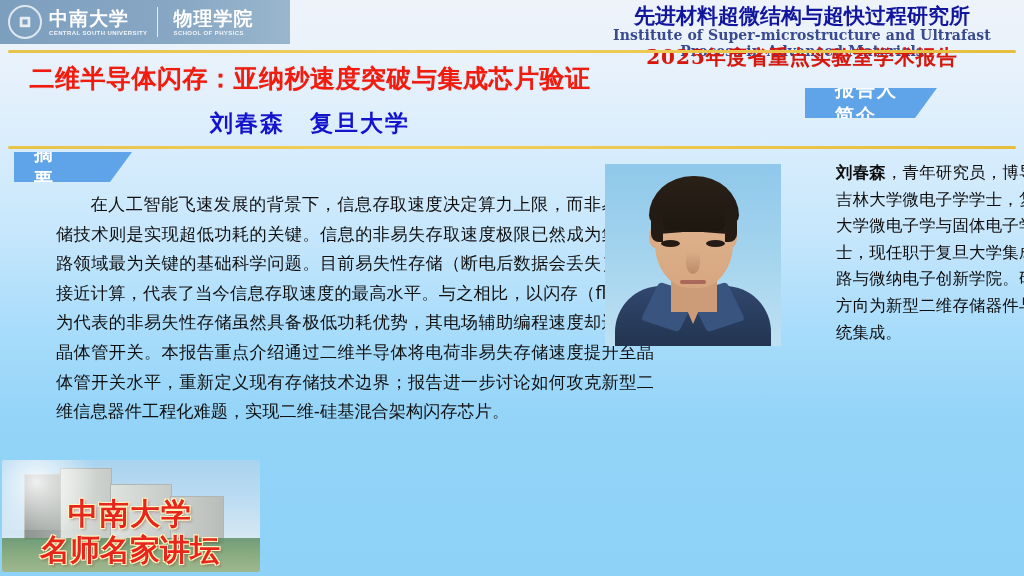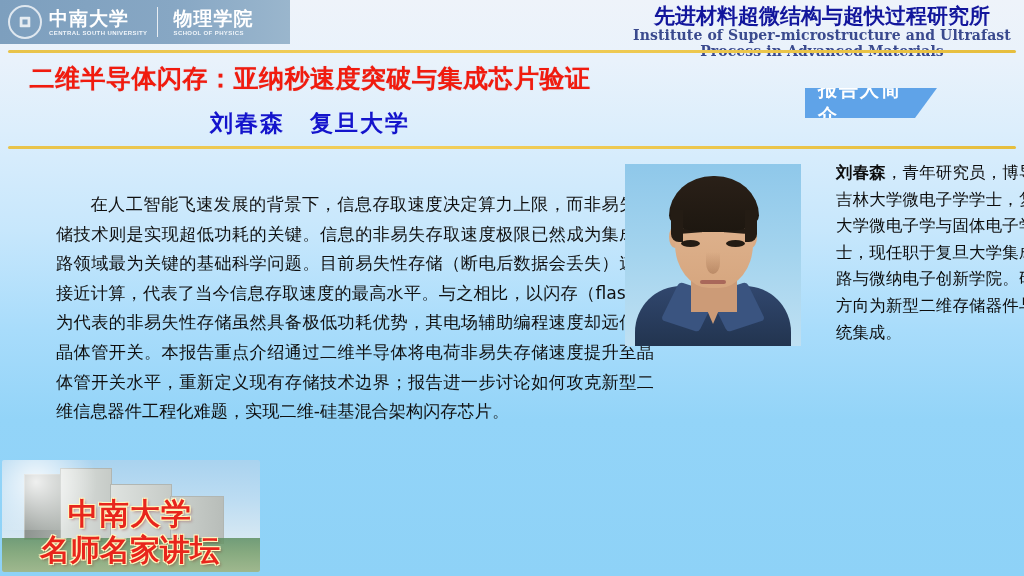--- a/index.html
+++ b/index.html
@@ -231,21 +231,21 @@
   .event-label {
     width: 82px;
     flex: 0 0 auto;
     letter-spacing: 1px;
   }
   .event-value { letter-spacing: 0px; }
 
   
   #right-col {
     position: absolute;
-    left: 620px; top: 0;
+    left: 600px; top: 0;
     width: 404px; height: 576px;
   }
   #institute-cn {
     position: absolute;
     left: 0; top: 2px;
     width: 404px;
     text-align: center;
     font-size: 21px;
     font-weight: bold;
     color: #12169c;
@@ -272,21 +272,21 @@
     font-weight: bold;
     color: #d8170c;
     letter-spacing: 1px;
     font-family: "DejaVu Serif", "Liberation Serif", serif;
     text-shadow: 0 0 1px rgba(150,0,0,.3);
   }
   #bio-banner {
     left: 805px; top: 88px;
     width: 132px;
     letter-spacing: 2px;
-    padding-left: 13px;
+    padding-left: 30px;
     padding-right: 24px;
     position: absolute;
   }
   #speaker-portrait {
     position: absolute;
     left: 5px; top: 164px;
     width: 176px; height: 182px;
     background: linear-gradient(to bottom, #8fc8ea 0%, #a4d4ee 50%, #bfe0f2 100%);
     overflow: hidden;
   }
@@ -426,40 +426,42 @@
       <div class="logo-divider"></div>
       <div class="logo-text-block">
         <div class="logo-cn">物理学院</div>
         <div class="logo-en">SCHOOL OF PHYSICS</div>
       </div>
     </div>
 
     <div id="main-title">二维半导体闪存：亚纳秒速度突破与集成芯片验证</div>
     <div id="speaker-line">刘春森　复旦大学</div>
 
+    <div id="abstract-banner" class="banner">摘　要</div>
     <div id="abstract-body">在人工智能飞速发展的背景下，信息存取速度决定算力上限，而非易失存储技术则是实现超低功耗的关键。信息的非易失存取速度极限已然成为集成电路领域最为关键的基础科学问题。目前易失性存储（断电后数据会丢失）速度接近计算，代表了当今信息存取速度的最高水平。与之相比，以闪存（flash）为代表的非易失性存储虽然具备极低功耗优势，其电场辅助编程速度却远低于晶体管开关。本报告重点介绍通过二维半导体将电荷非易失存储速度提升至晶体管开关水平，重新定义现有存储技术边界；报告进一步讨论如何攻克新型二维信息器件工程化难题，实现二维-硅基混合架构闪存芯片。</div>
 
     <div id="building-photo">
       <div class="bld" id="bld-left"></div>
       <div class="bld" id="bld-mid"></div>
       <div class="bld" id="bld-right"></div>
       <div class="bld" id="bld-far"></div>
       <div id="bld-shrub"></div>
       <div id="bld-sky-flare"></div>
     </div>
     <div id="plaque">
       <div>中南大学</div>
       <div class="ln2">名师名家讲坛</div>
     </div>
 
   </div>
 
   <div id="right-col">
     <div id="institute-cn">先进材料超微结构与超快过程研究所</div>
     <div id="institute-en">Institute of Super-microstructure and Ultrafast Process in Advanced Materials</div>
+    <div id="report-title">2025年度省重点实验室学术报告</div>
 
     <div id="speaker-portrait">
       <div class="p-body"></div>
       <div class="p-collar-l"></div>
       <div class="p-collar-r"></div>
       <div class="p-vneck"></div>
       <div class="p-neck"></div>
       <div class="p-ear-l"></div>
       <div class="p-ear-r"></div>
       <div class="p-head"></div>

